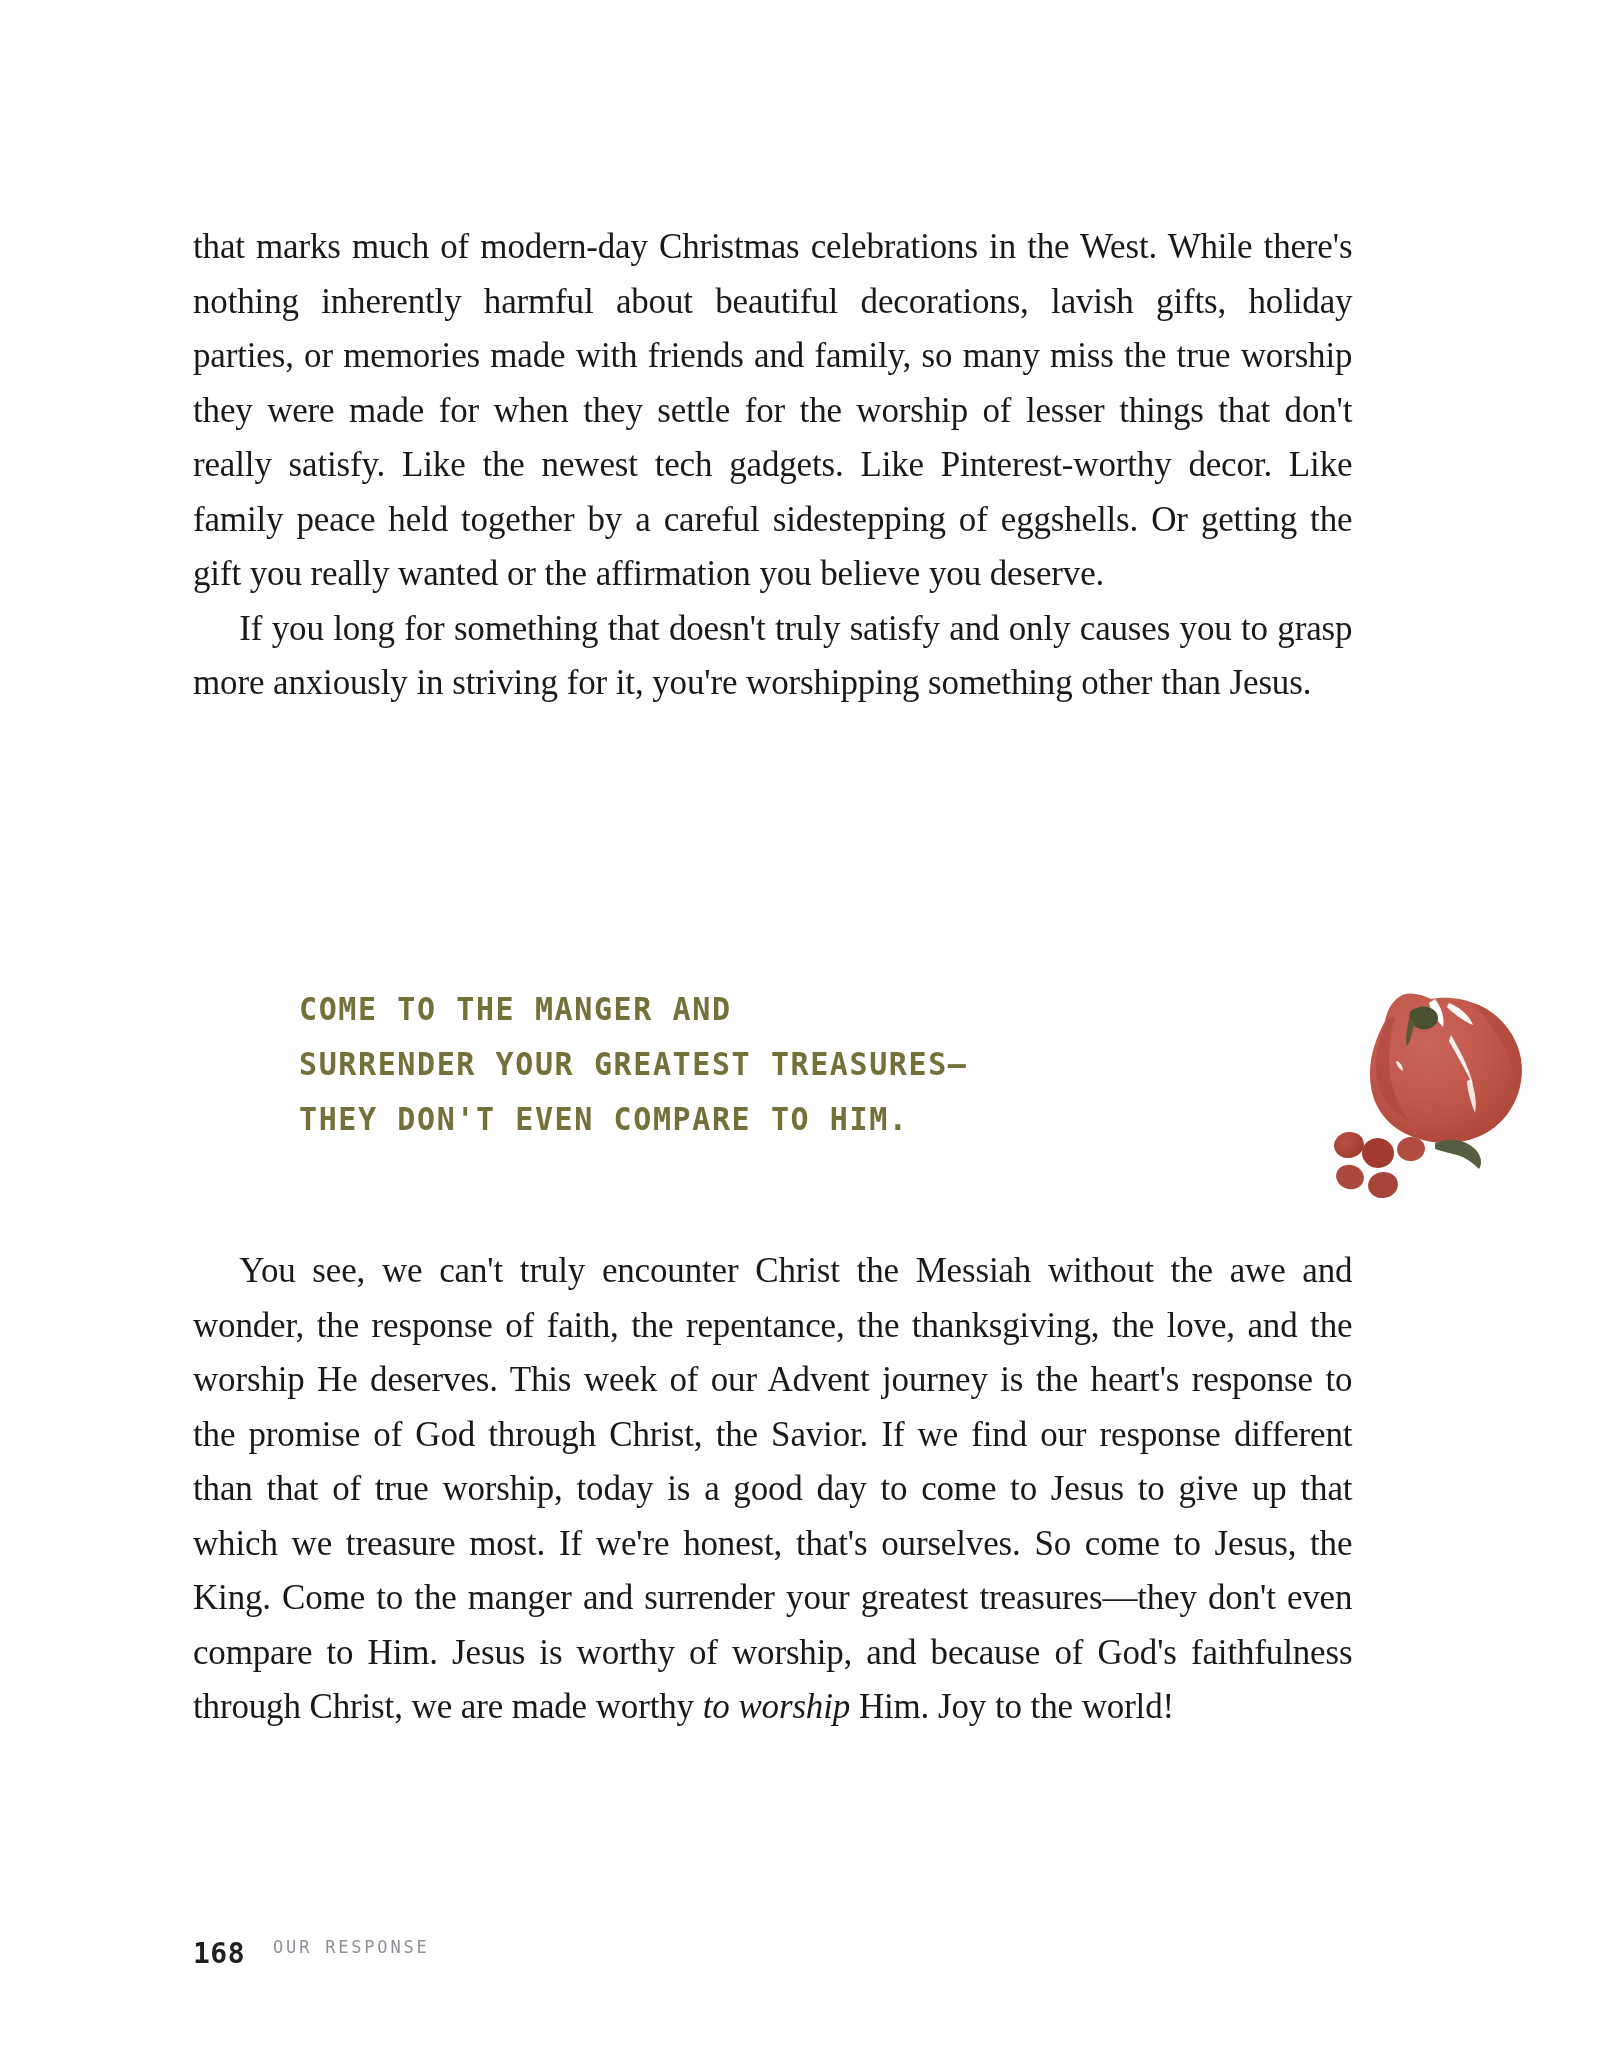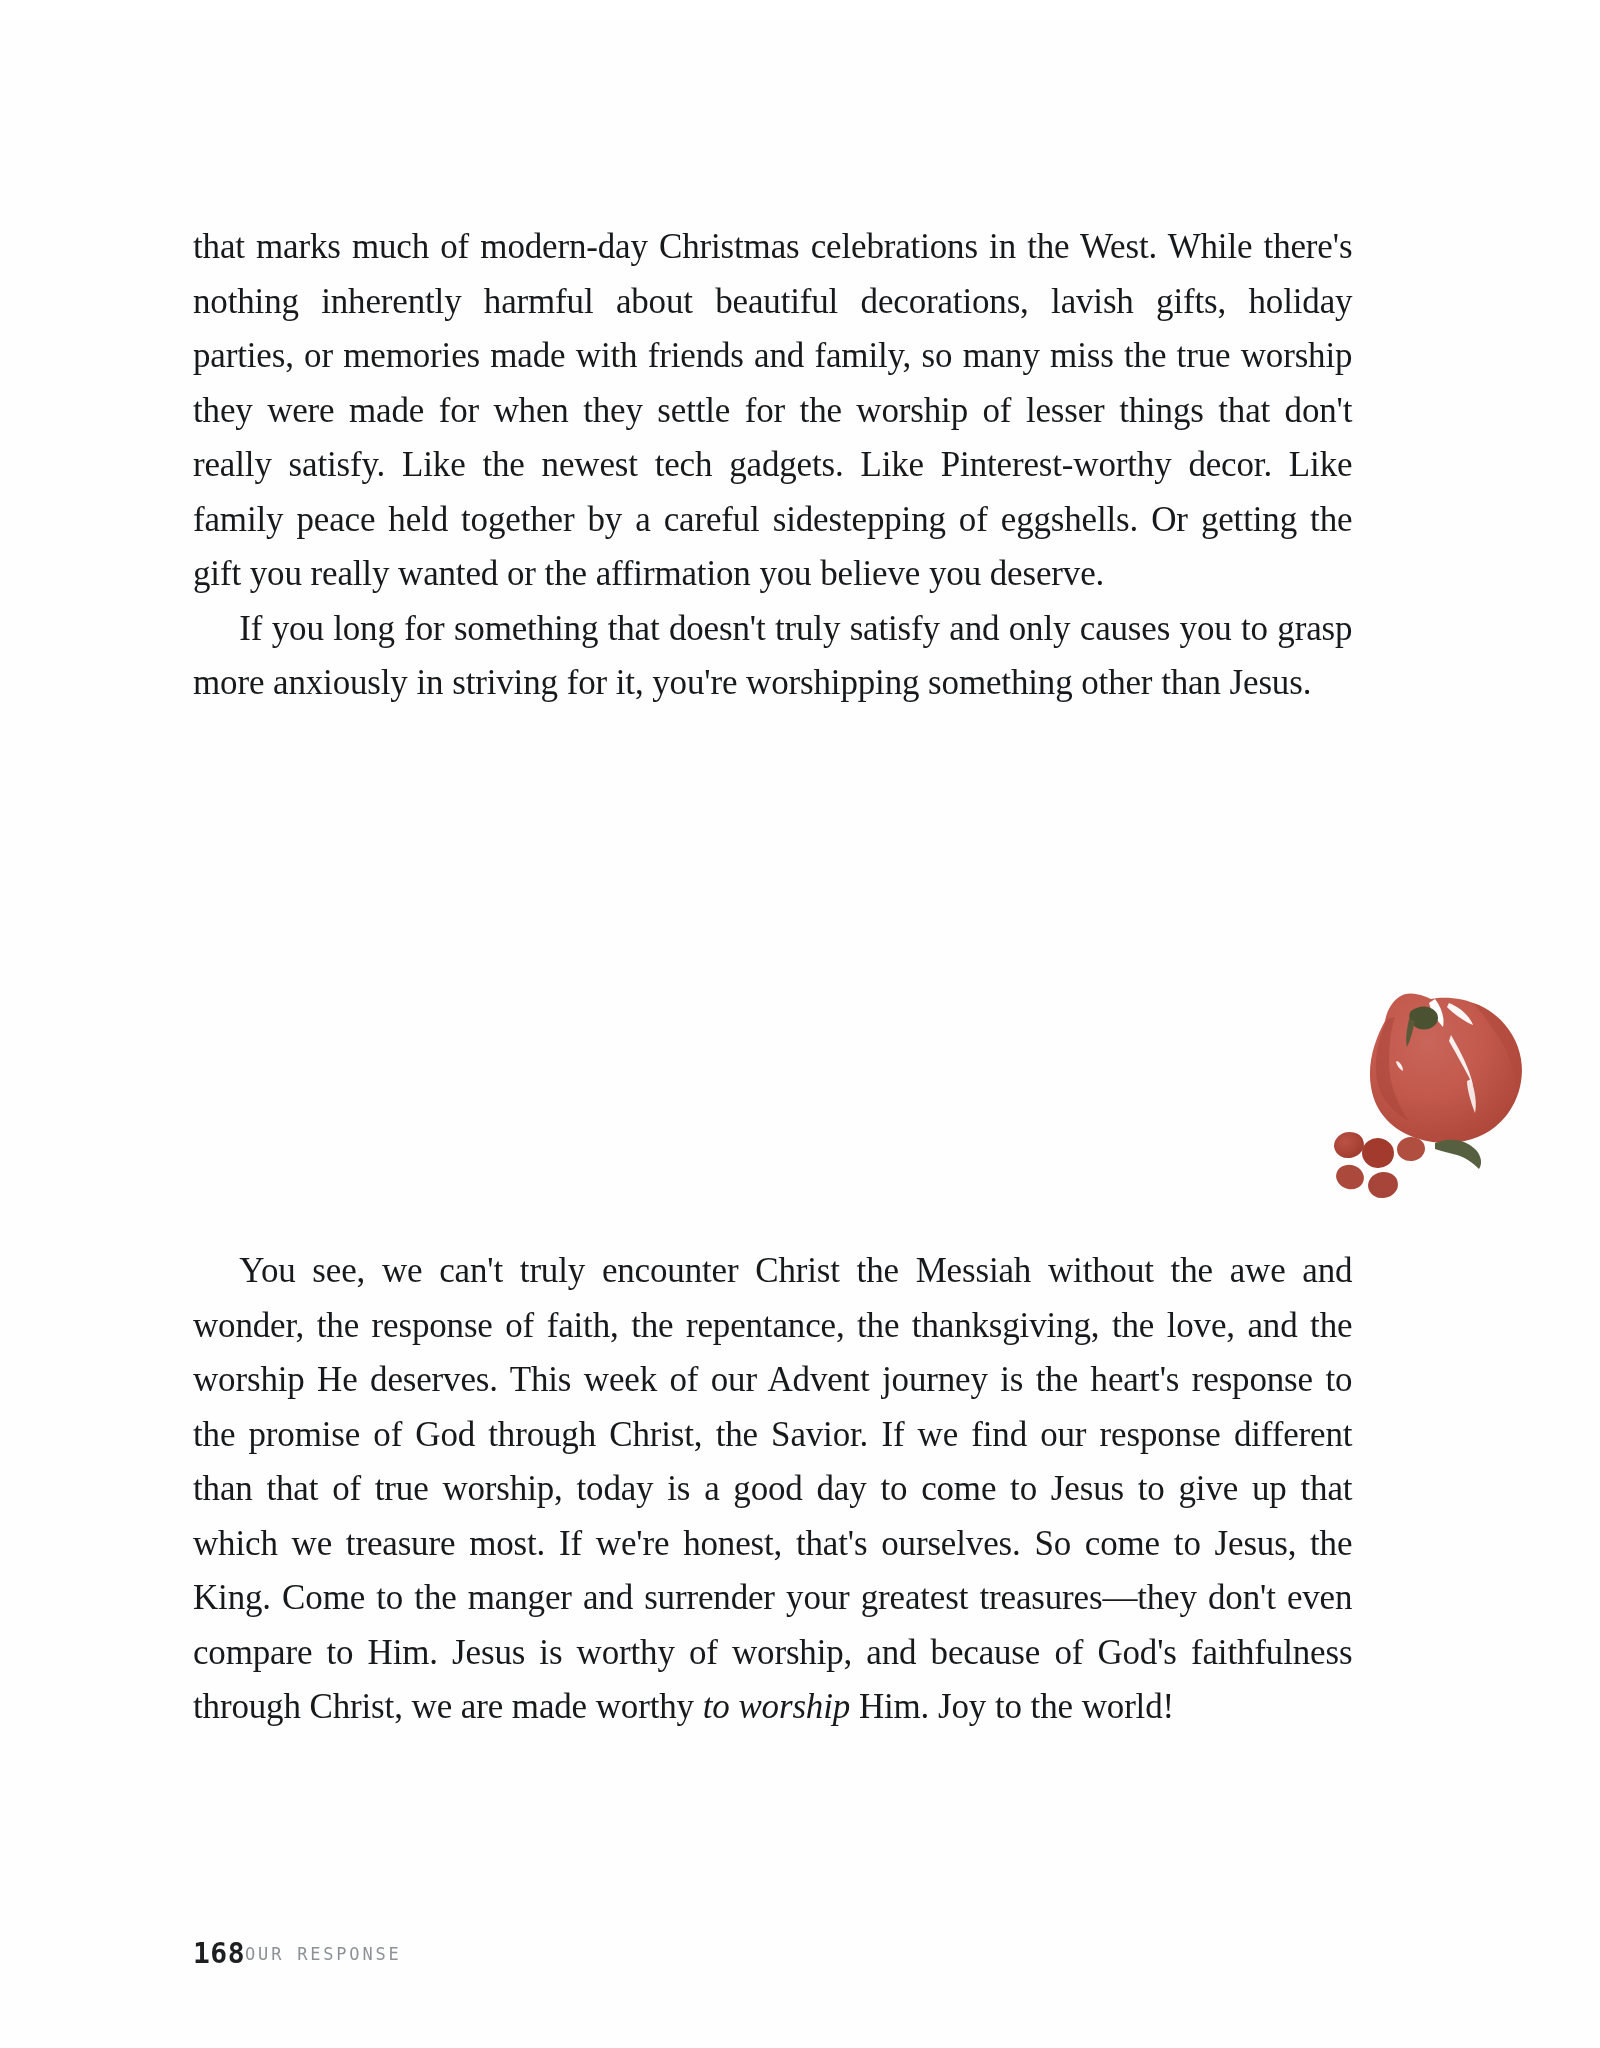--- a/index.html
+++ b/index.html
@@ -94,21 +94,22 @@
     width: 250px;
     height: 250px;
   }
 
   
   .footer {
     position: absolute;
     left: 193px;
     top: 1916px;
     display: flex;
-    align-items: center;
+    align-items: flex-start;
+    gap: 28px;
   }
   .folio {
     font-family: "DejaVu Sans Mono", "Liberation Mono", monospace;
     font-size: 28px;
     letter-spacing: 0.5px;
     color: #1d1f21;
     font-weight: 600;
   }
   .running-head {
     font-family: "DejaVu Sans Mono", "Liberation Mono", monospace;
@@ -124,20 +125,25 @@
 <div class="page">
 
   <div class="column">
     <p class="body-text">that marks much of modern-day Christmas celebrations in the West. While there's nothing inherently harmful about beautiful decorations, lavish gifts, holiday parties, or memories made with friends and family, so many miss the true worship they were made for when they settle for the worship of lesser things that don't really satisfy. Like the newest tech gadgets. Like Pinterest-worthy decor. Like family peace held together by a careful sidestepping of eggshells. Or getting the gift you really wanted or the affirmation you believe you deserve.</p>
 
     <p class="body-text indent last-line-left">If you long for something that doesn't truly satisfy and only causes you to grasp more anxiously in striving for it, you're worshipping something other than Jesus.</p>
   </div>
 
   <div class="pullquote-block">
 
+    <div class="pullquote-text">
+      <div class="pq-line">COME TO THE MANGER AND</div>
+      <div class="pq-line">SURRENDER YOUR GREATEST TREASURES—</div>
+      <div class="pq-line">THEY DON'T EVEN COMPARE TO HIM.</div>
+    </div>
 
     <div class="pomegranate">
       <svg viewBox="0 0 250 250" xmlns="http://www.w3.org/2000/svg" aria-hidden="true">
         <defs>
           <radialGradient id="fruitGrad" cx="38%" cy="32%" r="78%">
             <stop offset="0%" stop-color="#c9655a"></stop>
             <stop offset="45%" stop-color="#c35a4d"></stop>
             <stop offset="100%" stop-color="#ab4537"></stop>
           </radialGradient>
           <radialGradient id="seedGrad" cx="40%" cy="35%" r="75%">

